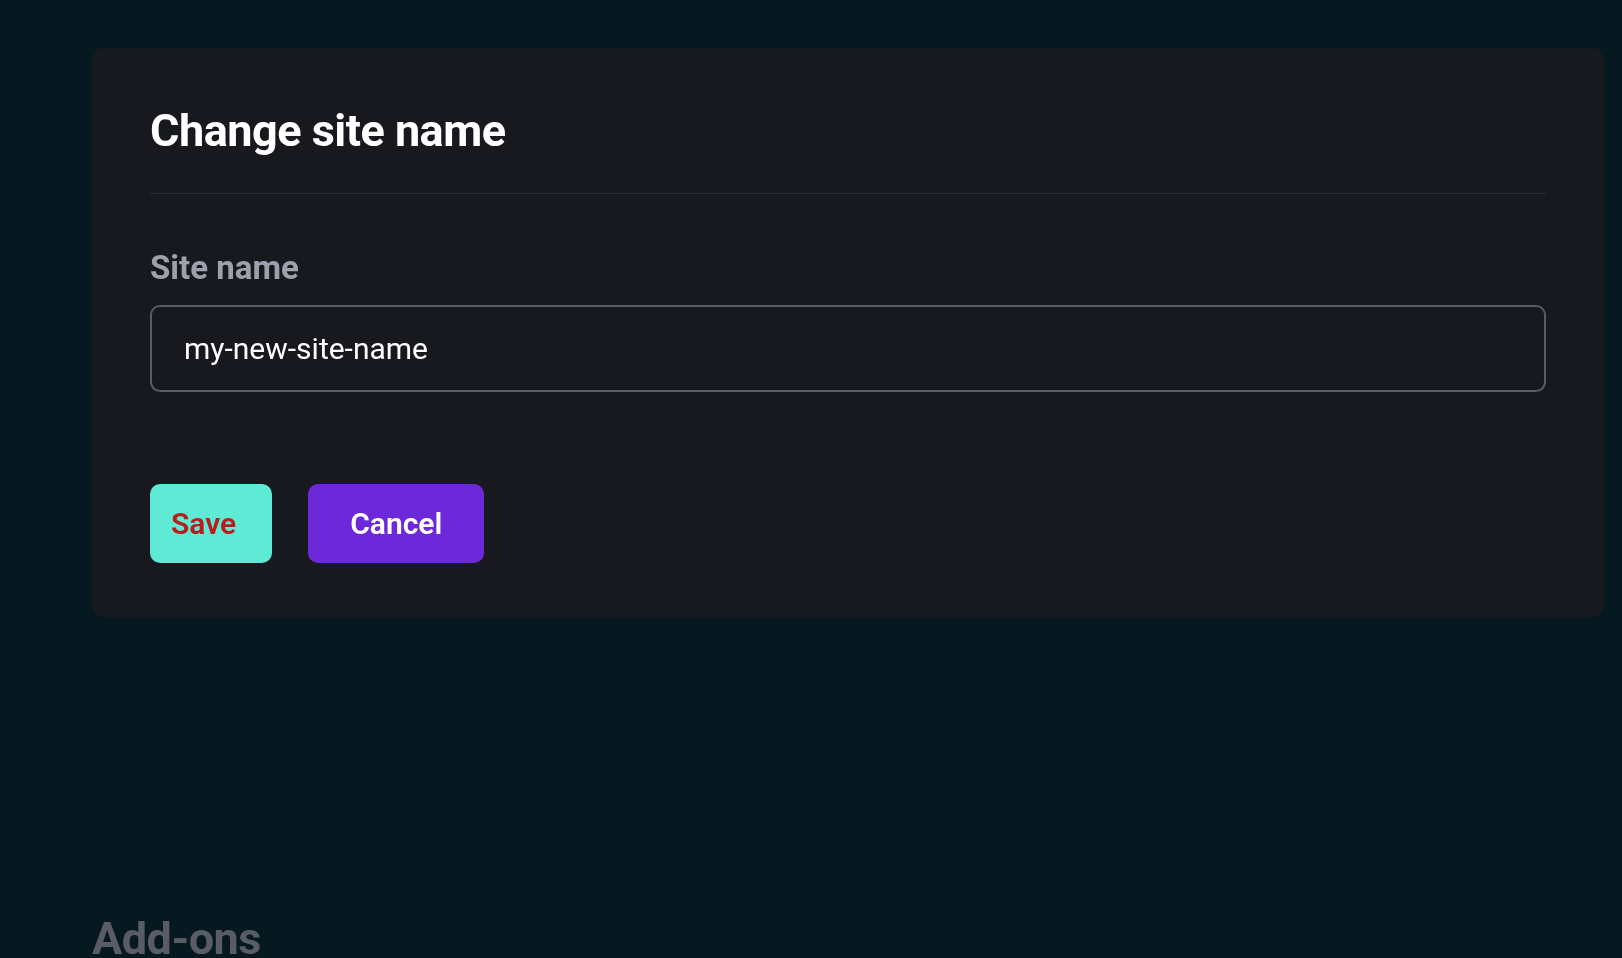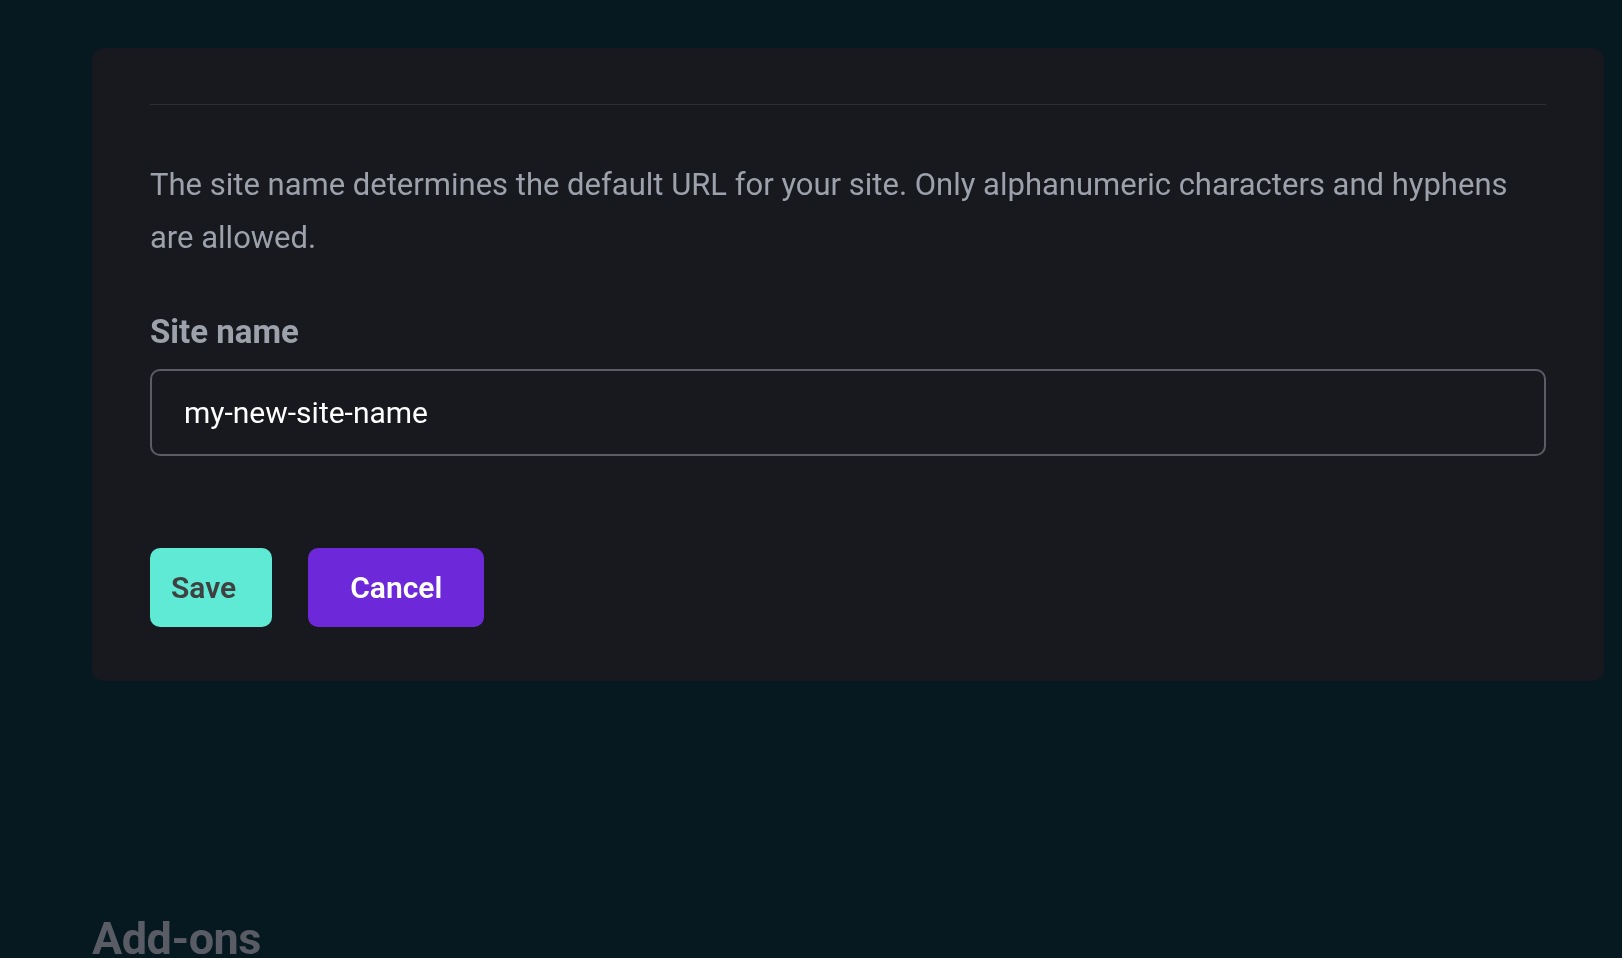--- a/index.html
+++ b/index.html
@@ -93,21 +93,21 @@
       border-radius: 10px;
       font-size: 30px;
       font-weight: 600;
       padding: 22px 36px;
       cursor: pointer;
       font-family: inherit;
     }
     
     .btn-primary {
       background: #5eead4;
-      color: #404040;
+      color: #b91c1c;
       padding-left: 21px;
     }
     
     .btn-secondary {
       background: #6d28d9;
       color: #ffffff;
       padding: 22px 42px;
     }
     
     .outside-heading {
@@ -118,22 +118,22 @@
       font-size: 45px;
       font-weight: 700;
       letter-spacing: -0.5px;
       margin-top: 44px;
     }
   </style>
 </head>
 <body>
 
 <div class="card">
+  <h1 class="card-title">Change site name</h1>
   <div class="divider"></div>
-  <p class="description">The site name determines the default URL for your site. Only alphanumeric characters and hyphens are allowed.</p>
   
   <label class="field-label">Site name</label>
   <input type="text" class="text-input" value="my-new-site-name" style="">
   
   
   <div class="button-row">
     <button class="btn btn-primary">Save</button>
     <button class="btn btn-secondary">Cancel</button>
   </div>
 </div>

